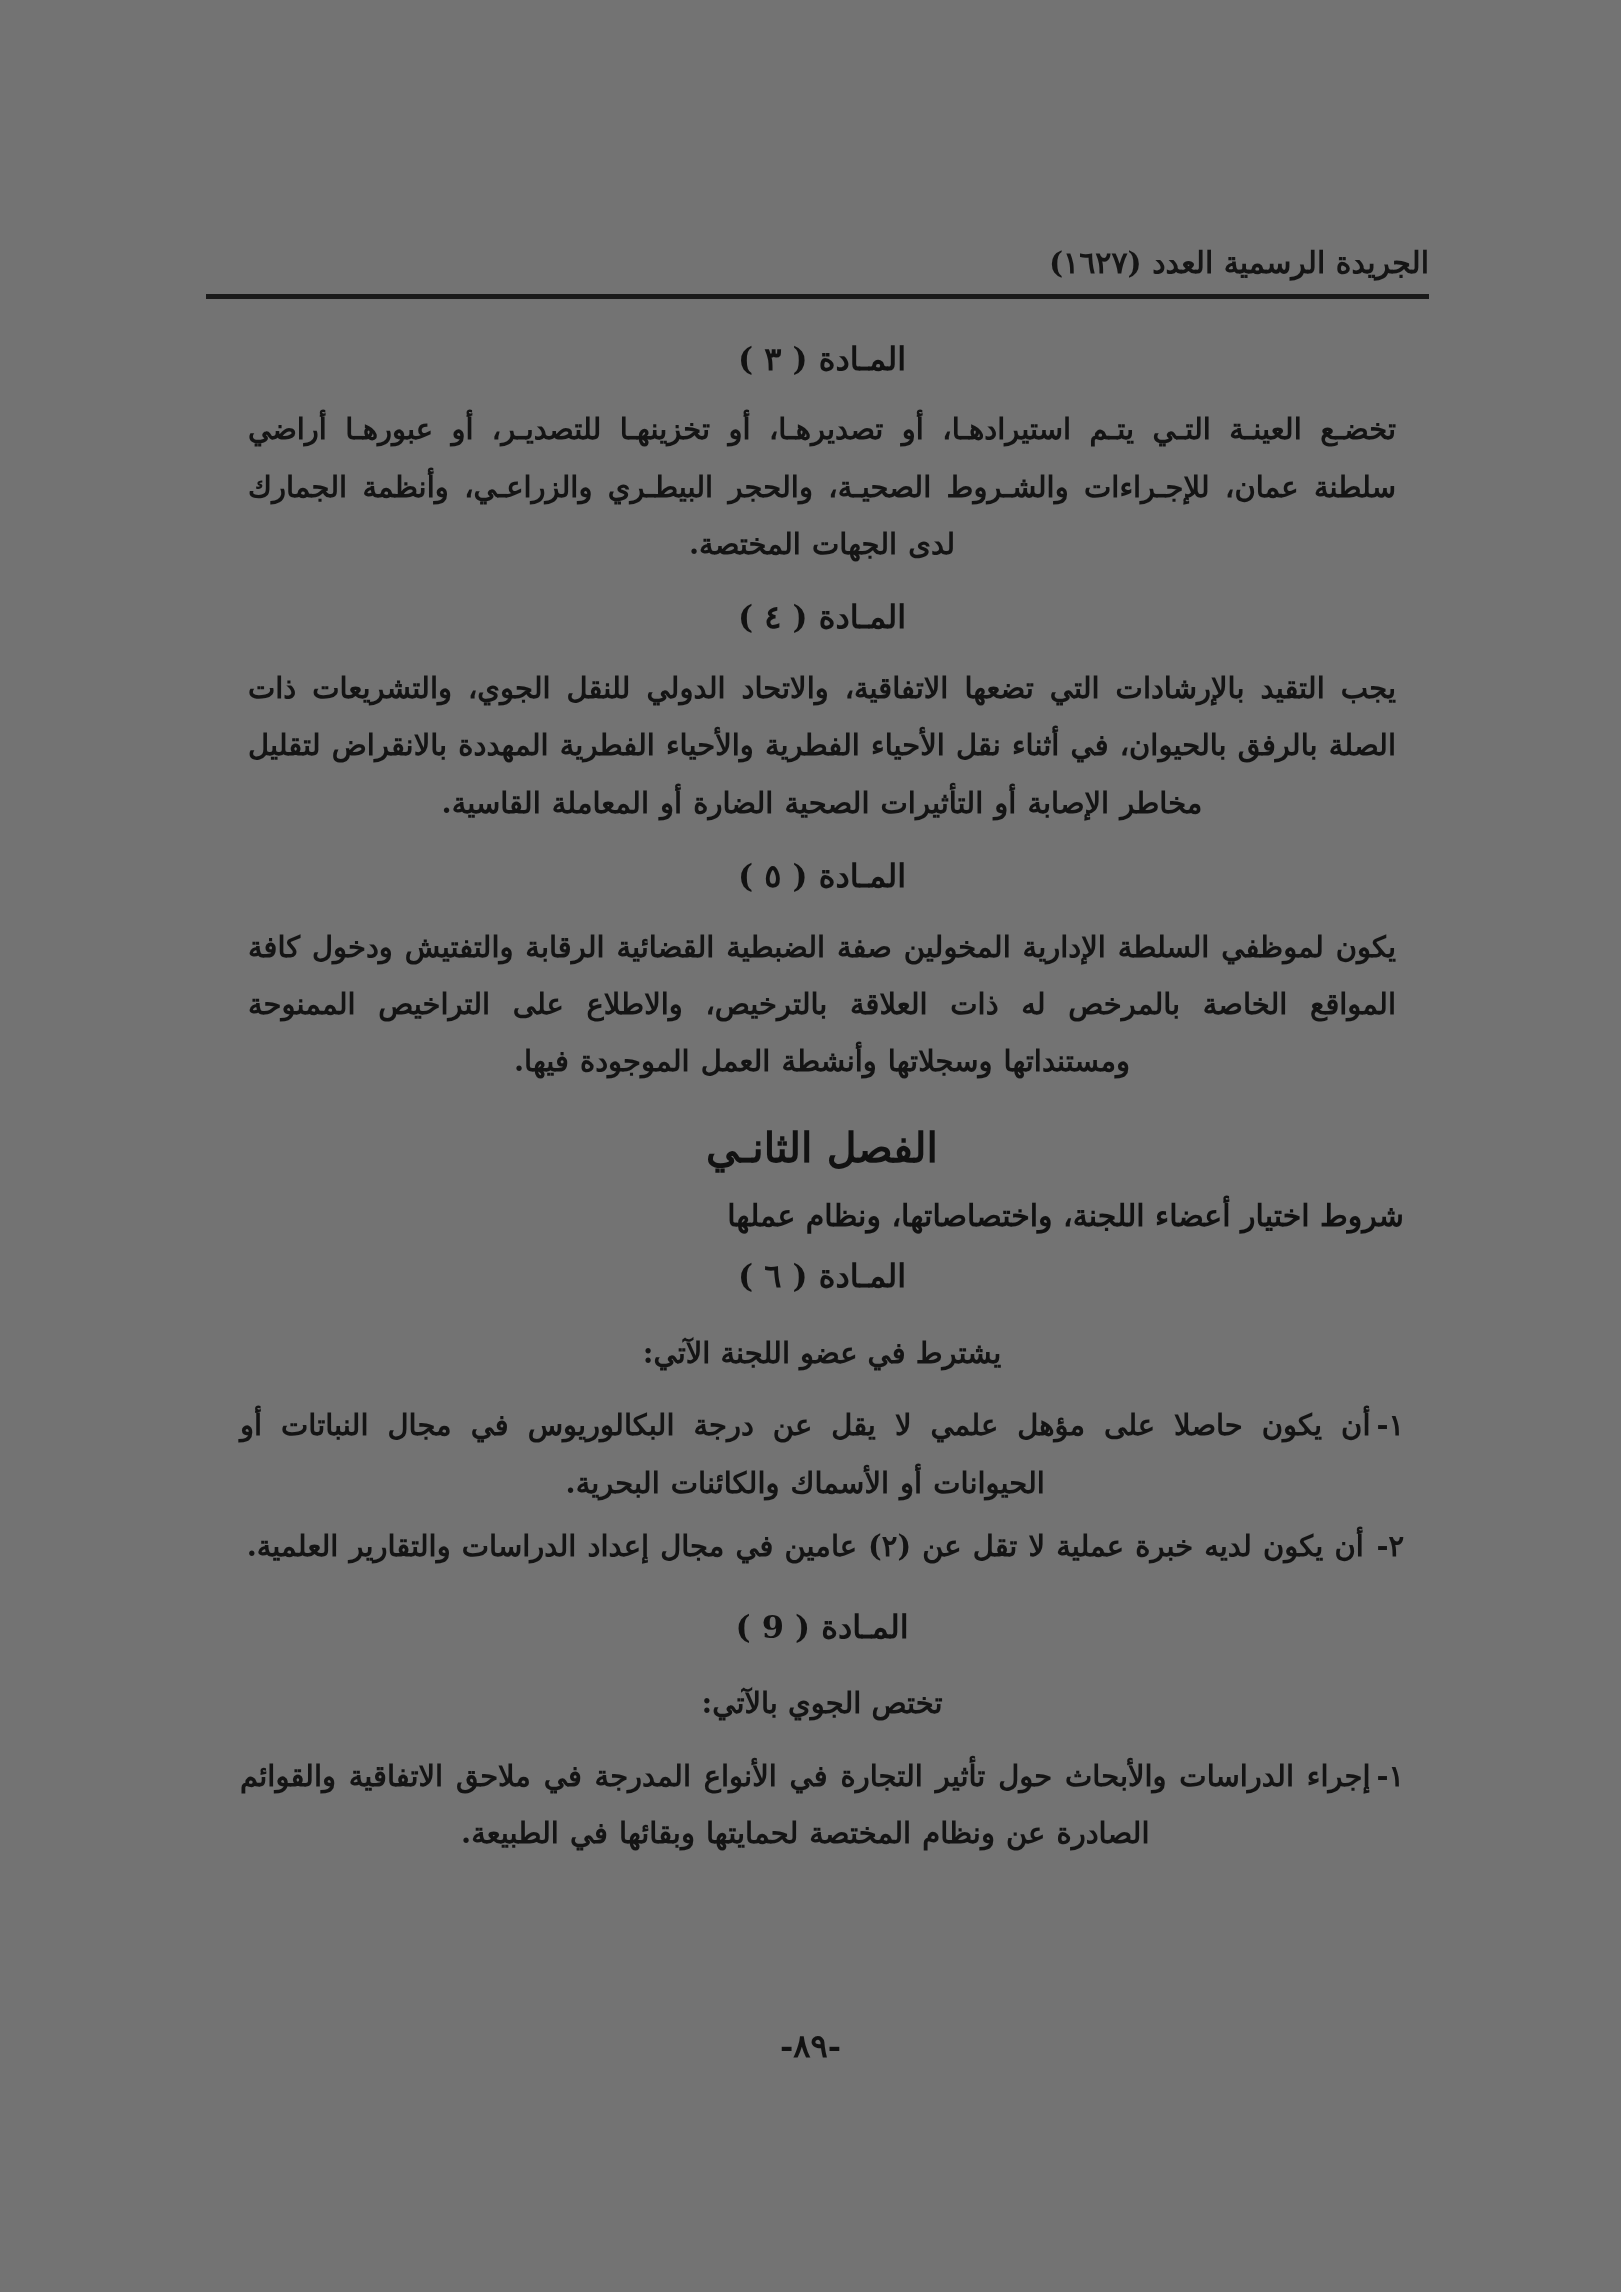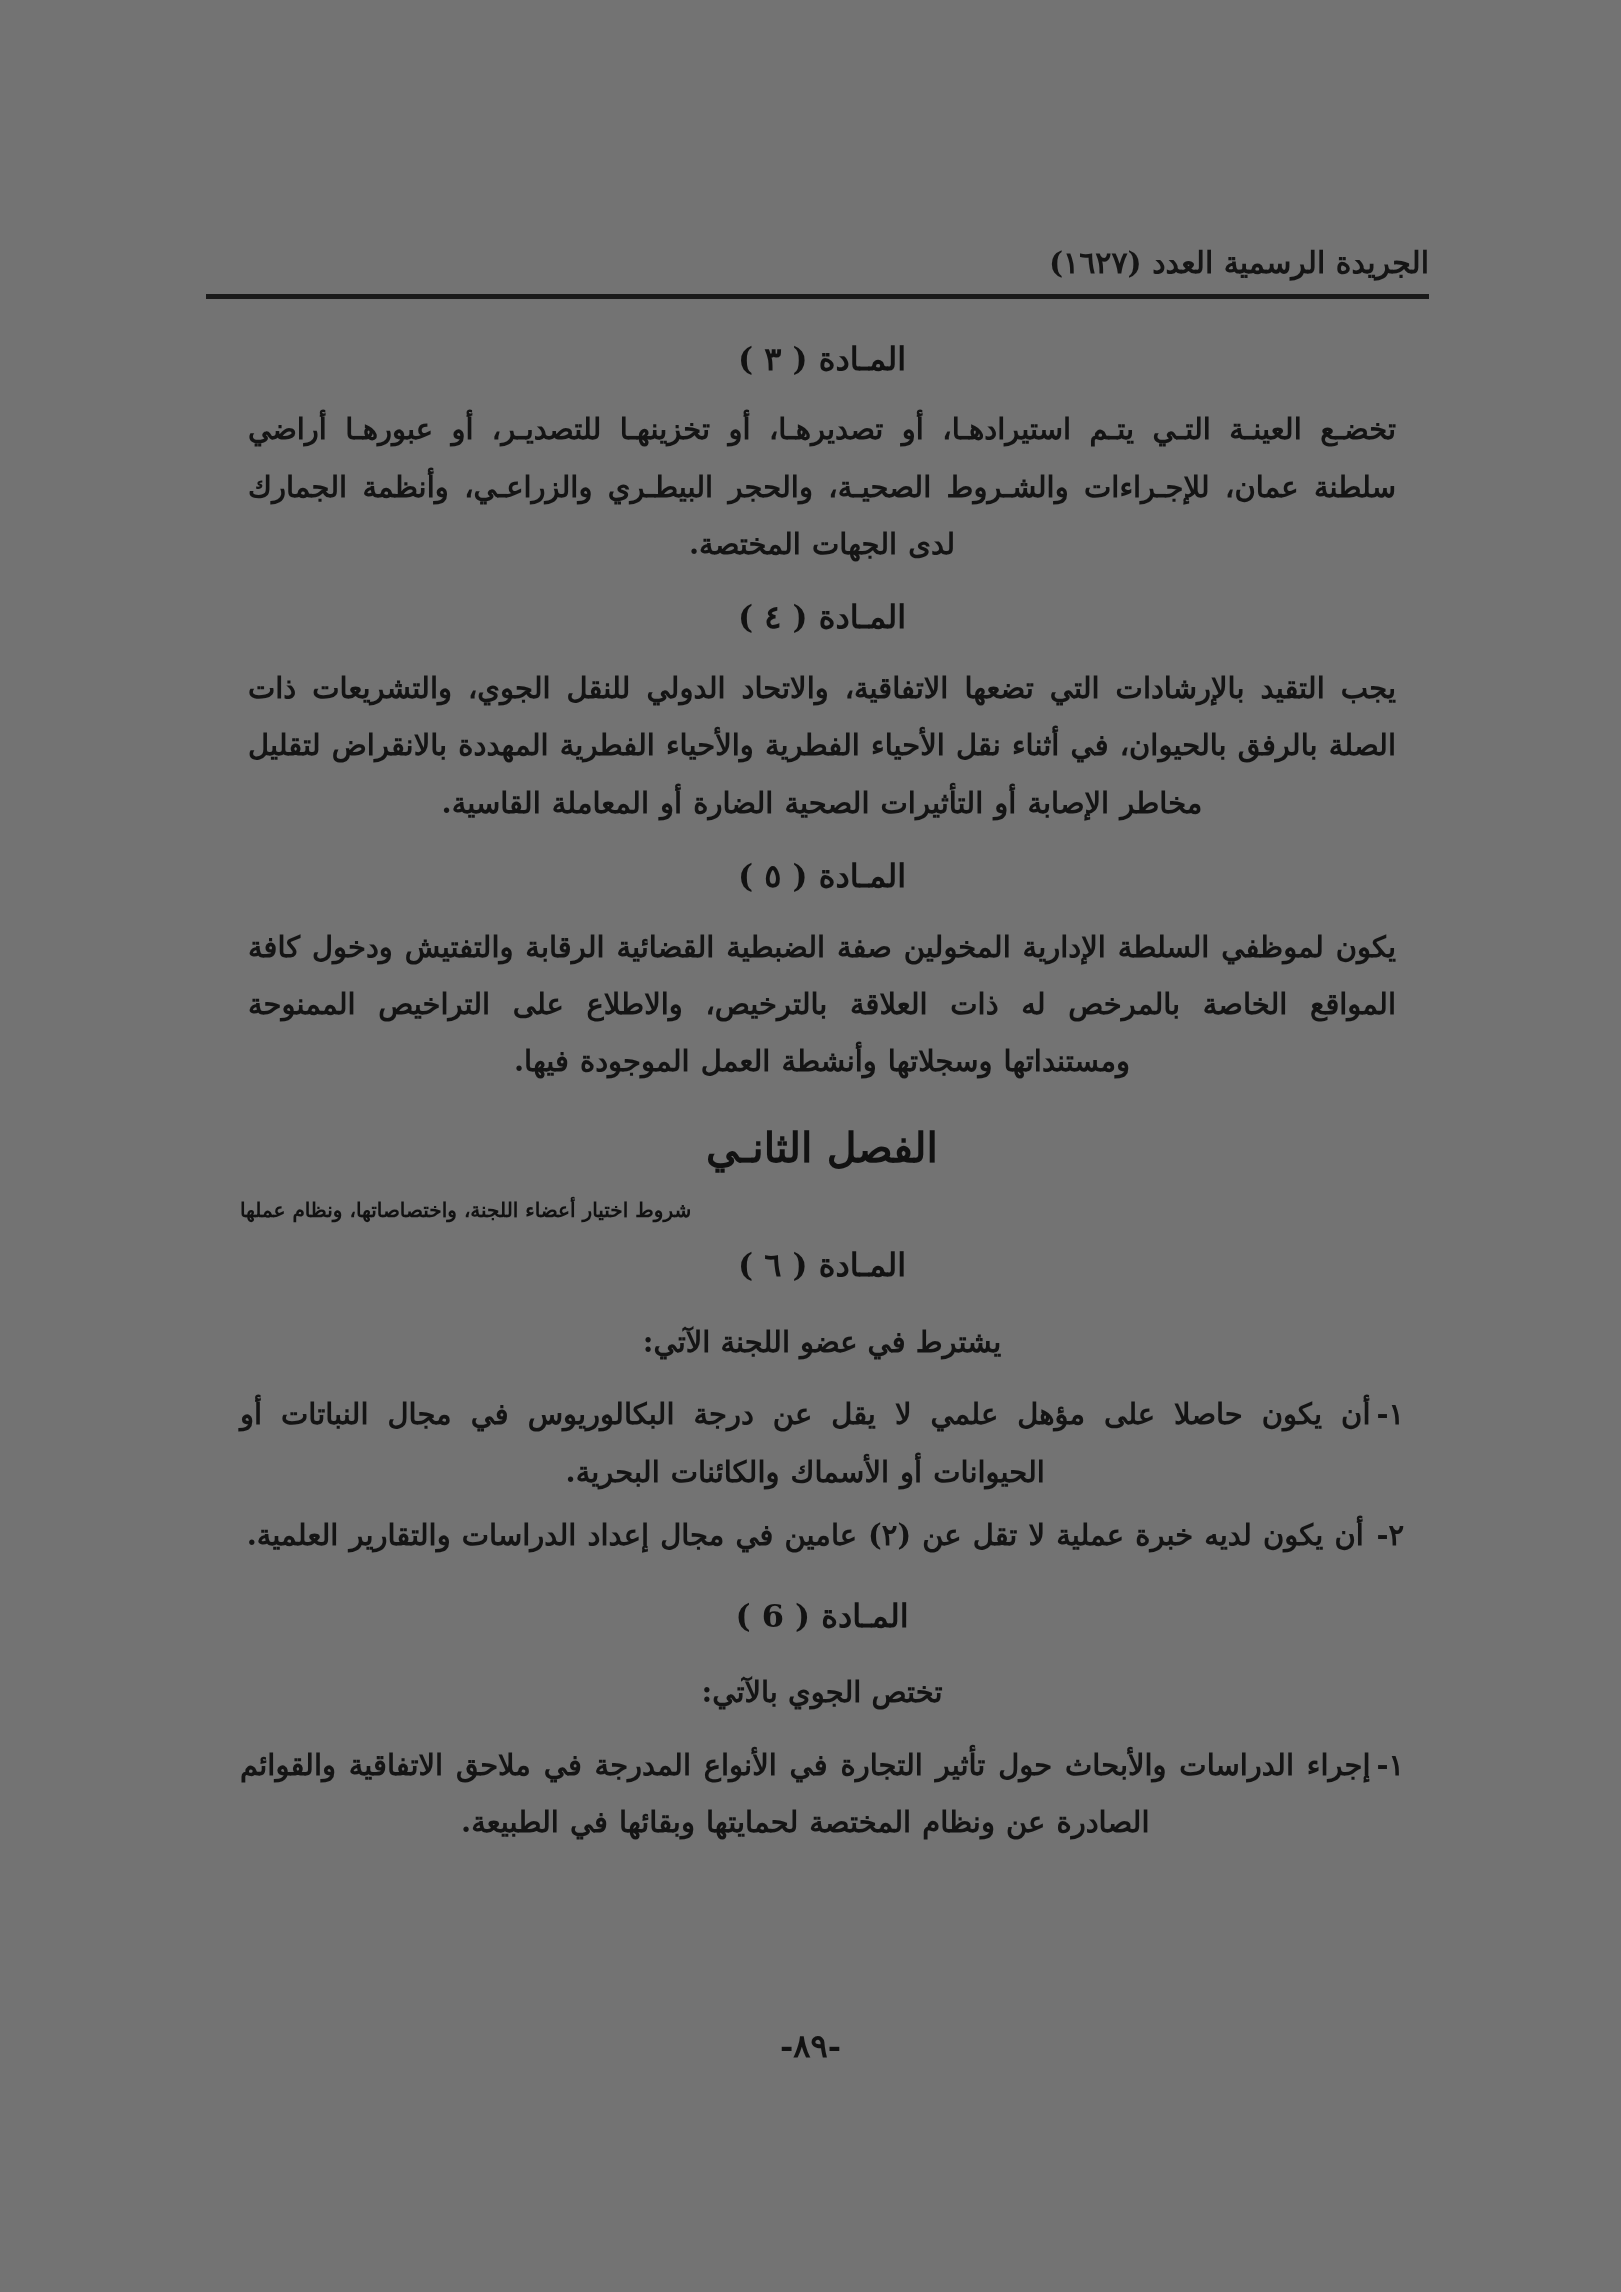--- a/index.html
+++ b/index.html
@@ -91,22 +91,22 @@
   .chapter-title {
     text-align: center;
     font-size: 41px;
     font-weight: 700;
     color: #111111;
     margin: 0 0 25.5px 0;
     letter-spacing: 1px;
   }
 
   .chapter-subtitle {
-    text-align: left;
-    font-size: 20px;
+    text-align: right;
+    font-size: 30px;
     font-weight: 700;
     color: #111111;
     margin: 0;
     letter-spacing: 0.5px;
   }
 
   
   .lead-in {
     font-size: 29px;
     font-weight: 700;
@@ -198,21 +198,21 @@
         <span class="num-body">أن يكون حاصلا على مؤهل علمي لا يقل عن درجة البكالوريوس في مجال النباتات أو الحيوانات أو الأسماك والكائنات البحرية.</span>
       </li>
       <li class="num-item">
         <span class="num-marker">٢-</span>
         <span class="num-body">أن يكون لديه خبرة عملية لا تقل عن (٢) عامين في مجال إعداد الدراسات والتقارير العلمية.</span>
       </li>
     </ul>
 
     <div class="spacer-sm"></div>
 
-    <h2 class="article-heading">المـادة ( 6 )</h2>
+    <h2 class="article-heading">المـادة ( 9 )</h2>
     <p class="lead-in">تختص الجوي بالآتي:</p>
     <ul class="num-list">
       <li class="num-item">
         <span class="num-marker">١-</span>
         <span class="num-body">إجراء الدراسات والأبحاث حول تأثير التجارة في الأنواع المدرجة في ملاحق الاتفاقية والقوائم الصادرة عن ونظام المختصة لحمايتها وبقائها في الطبيعة.</span>
       </li>
     </ul>
 
   </div>
 

